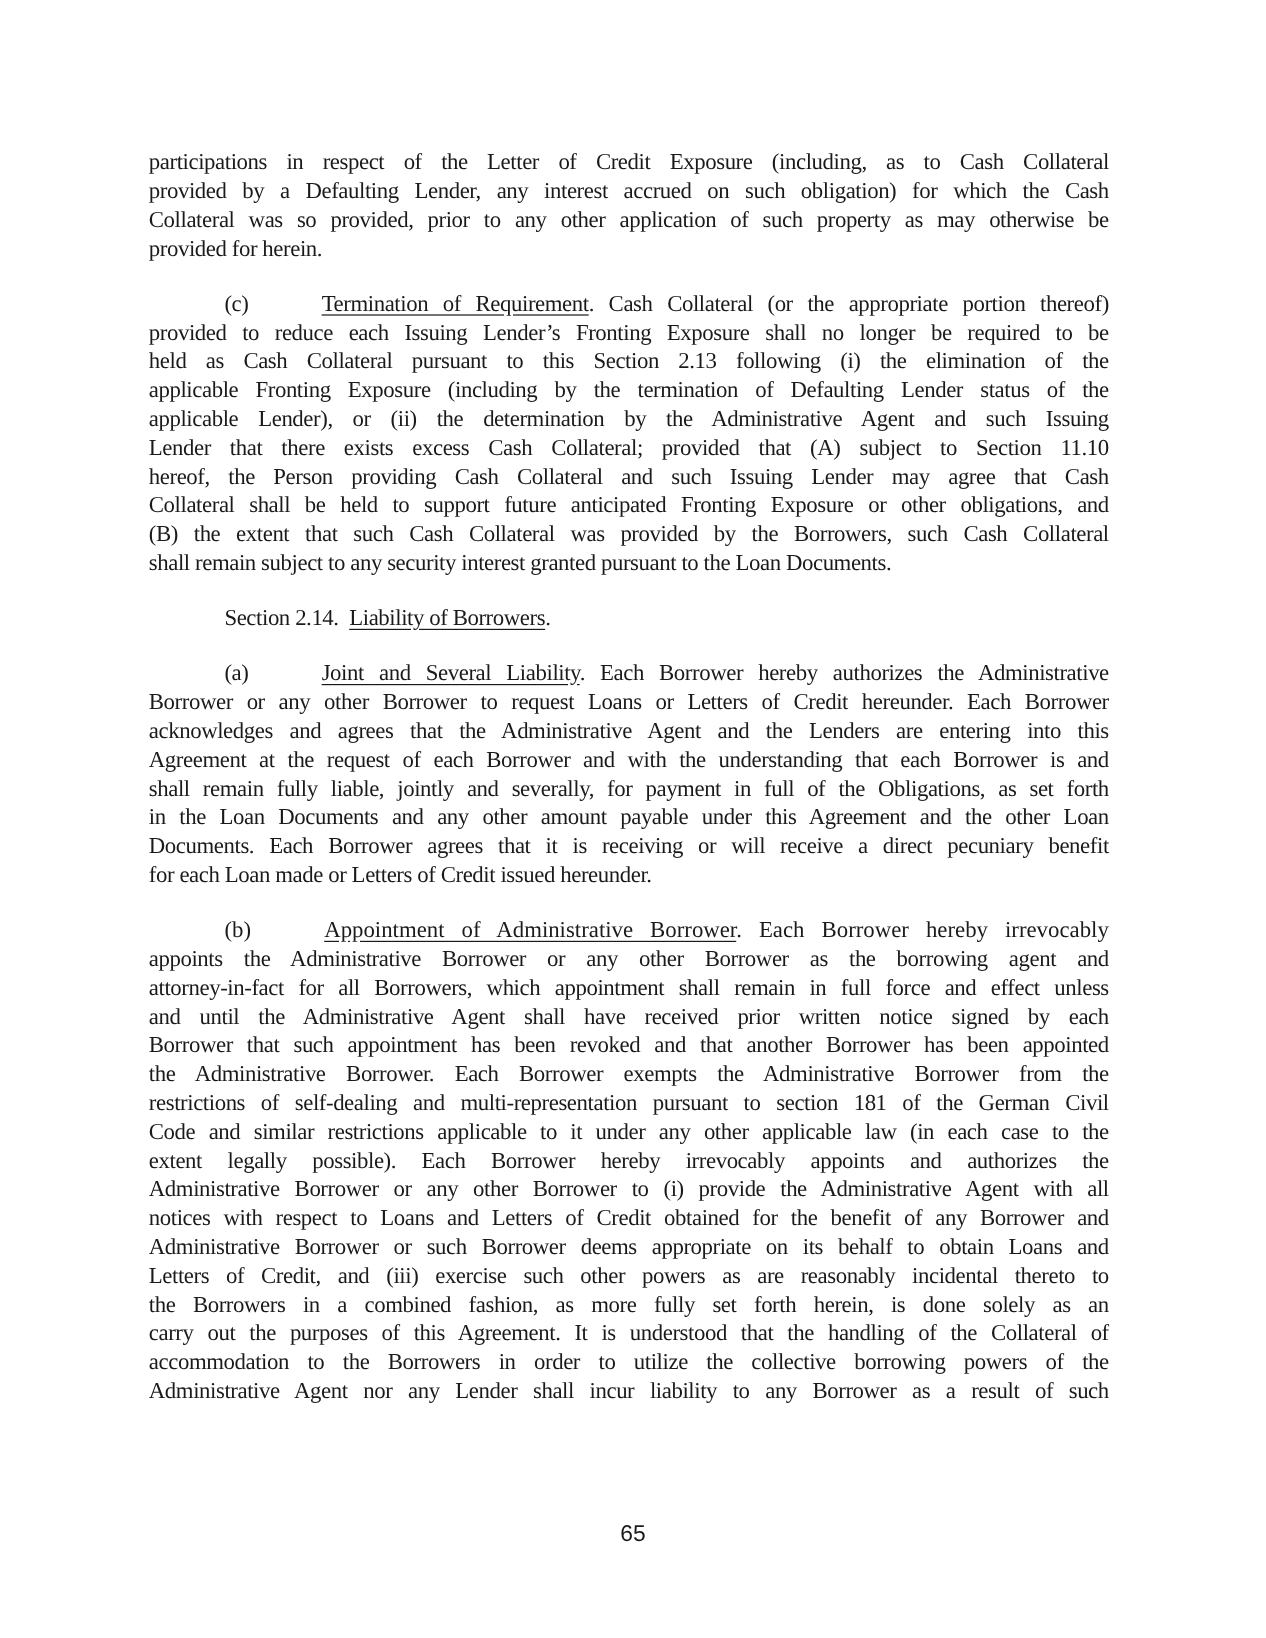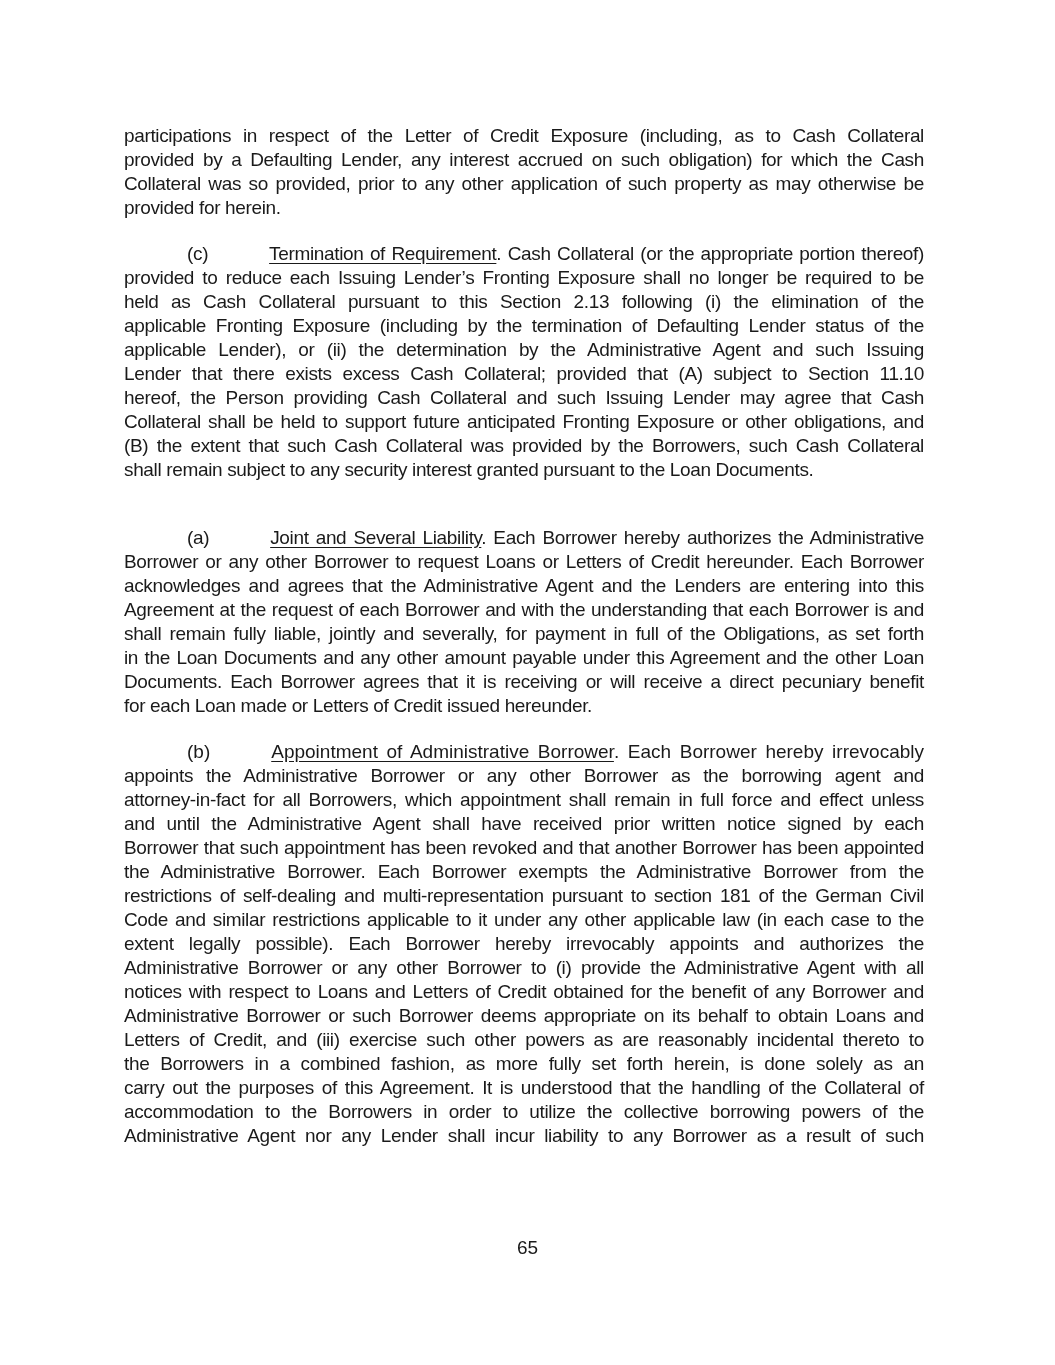--- a/index.html
+++ b/index.html
@@ -1,35 +1,35 @@
 <!DOCTYPE html>
 <html><head>
 <meta charset="utf-8">
 <style>
   html, body { margin: 0; padding: 0; background: #ffffff; }
   body { width: 1055px; height: 1365px; position: relative; overflow: hidden; }
   .page {
     position: absolute; left: 124px; top: 124px; width: 800px;
-    font-family: Liberation Sans, sans-serif;
+    font-family: Liberation Serif, serif;
     color: #1a1a1a;
   }
   .line {
     display: block; height: 24px; line-height: 24px; font-size: 19px;
     white-space: nowrap; width: 800px;
     text-align: justify; text-align-last: justify;
     letter-spacing: -0.35px;
     transform-origin: left center;
   }
   .line.last { text-align-last: left; }
   .gap { height: 22px; }
   .indent1 { padding-left: 63px; width: 737px; }
   .tab { display: inline-block; width: 61px; }
   .u { text-decoration: underline; text-underline-offset: 3px; margin-top: 32px; }
   .page-number {
-    position: absolute; left: 0; width: 1055px; top: 1237px; text-align: center;
+    position: absolute; left: 0; width: 1055px; top: 1268px; text-align: center;
     font-family: "Liberation Sans", sans-serif; font-size: 19px; color: #1a1a1a;
   }
   .para { display: block; }
 </style>
 </head>
 <body>
 
 <div class="page">
 
   <div class="para" id="p-carry">
@@ -51,20 +51,23 @@
         <span class="line">Lender that there exists excess Cash Collateral; provided that (A) subject to Section 11.10</span>
         <span class="line">hereof, the Person providing Cash Collateral and such Issuing Lender may agree that Cash</span>
         <span class="line">Collateral shall be held to support future anticipated Fronting Exposure or other obligations, and</span>
         <span class="line">(B) the extent that such Cash Collateral was provided by the Borrowers, such Cash Collateral</span>
         <span class="line last">shall remain subject to any security interest granted pursuant to the Loan Documents.</span>
       </div>
   </div>
 
   <div class="gap"></div>
 
+  <div class="para">
+    <span class="line indent1 last"><span>Section 2.14.</span>&nbsp; <span class="u">Liability of Borrowers</span><span>.</span></span>
+  </div>
 
   <div class="gap"></div>
 
   <div class="para">
     <span class="line indent1"><span>(a)</span><span class="tab"></span><span class="u">Joint and Several Liability</span><span>.  Each Borrower hereby authorizes the Administrative</span></span>
     <div id="p-a">
         <span class="line">Borrower or any other Borrower to request Loans or Letters of Credit hereunder.  Each Borrower</span>
         <span class="line">acknowledges and agrees that the Administrative Agent and the Lenders are entering into this</span>
         <span class="line">Agreement at the request of each Borrower and with the understanding that each Borrower is and</span>
         <span class="line">shall remain fully liable, jointly and severally, for payment in full of the Obligations, as set forth</span>

